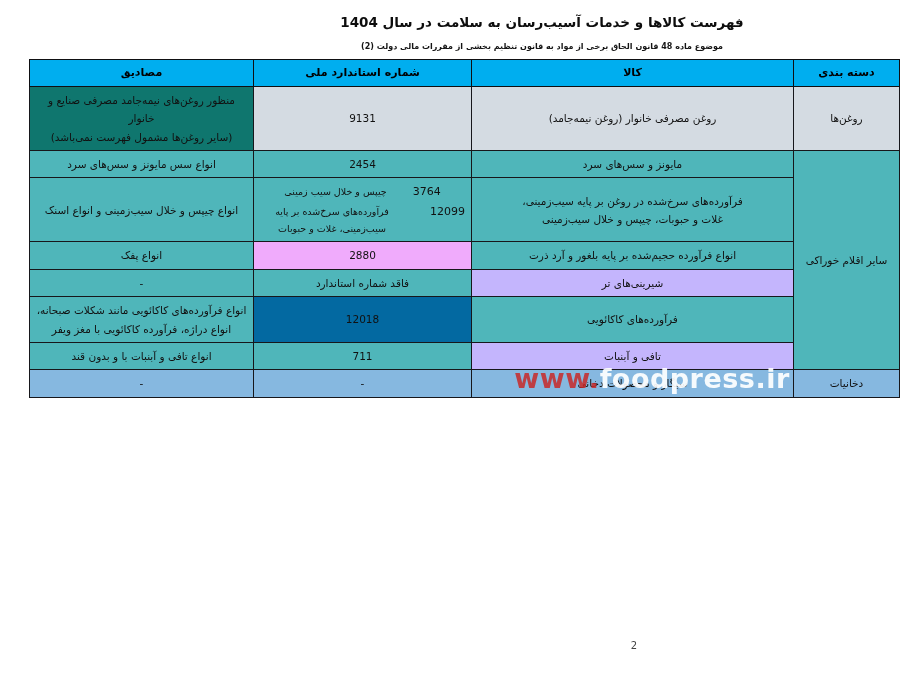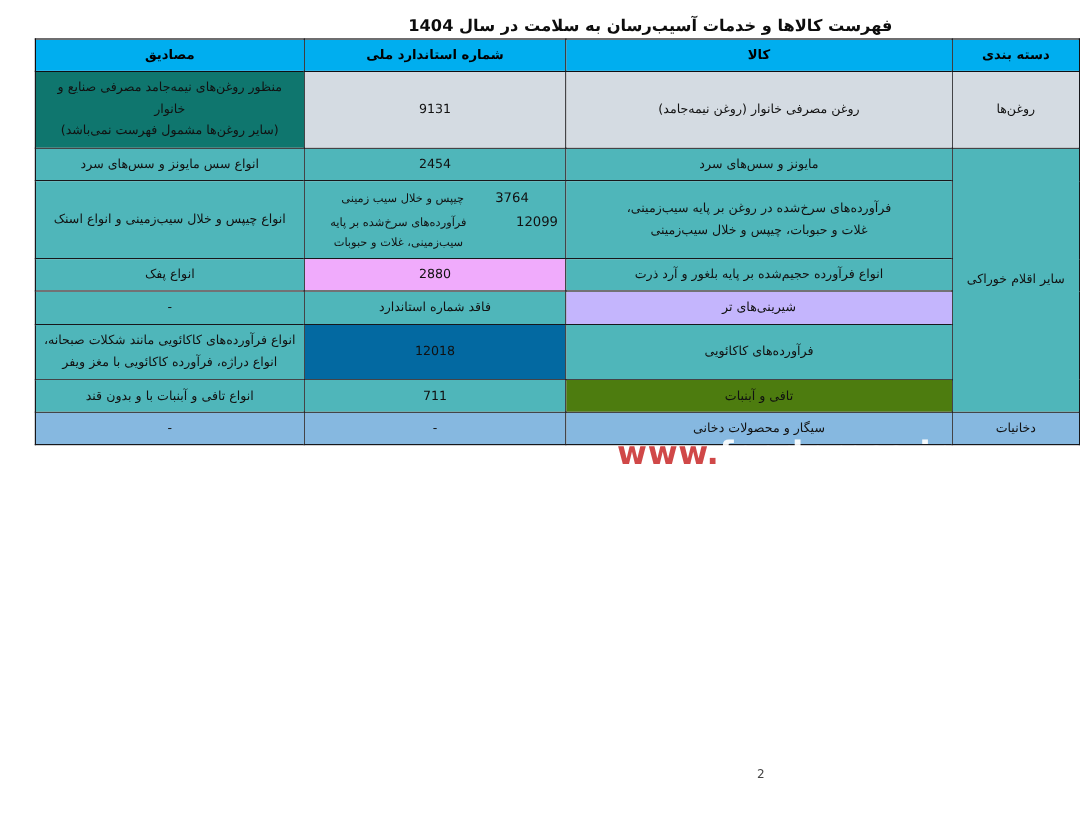--- a/index.html
+++ b/index.html
@@ -150,20 +150,21 @@
     color: #444;
     direction: ltr;
   }
 </style>
 </head>
 <body>
 
 <div class="page">
 
   <div class="doc-title">فهرست کالاها و خدمات آسیب‌رسان به سلامت در سال 1404</div>
+  <div class="doc-subtitle">موضوع ماده 48 قانون الحاق برخی از مواد به قانون تنظیم بخشی از مقررات مالی دولت (2)</div>
 
   <table class="main-table">
     <colgroup>
       <col class="c-cat">
         <col class="c-goods">
         <col class="c-std">
         <col class="c-examples">
     </colgroup>
     <thead>
       <tr>
@@ -228,21 +229,21 @@
         </tr>
         <tr>
           <td class="goods-cell" style="background: rgb(79, 182, 186);">فرآورده‌های کاکائویی</td>
           <td class="std-cell" style="background: #0369a1;">12018</td>
           <td class="examples-cell" style="background: rgb(79, 182, 186);">
             <div>انواع فرآورده‌های کاکائویی مانند شکلات صبحانه،</div>
             <div>انواع دراژه، فرآورده کاکائویی با مغز ویفر</div>
           </td>
         </tr>
         <tr>
-          <td class="goods-cell" style="background: #4d7c0f;">تافی و آبنبات</td>
+          <td class="goods-cell" style="background: #c4b5fd;">تافی و آبنبات</td>
           <td class="std-cell" style="background: rgb(79, 182, 186);">711</td>
           <td class="examples-cell" style="background: rgb(79, 182, 186);">
             <div>انواع تافی و آبنبات با و بدون قند</div>
           </td>
         </tr>
         <tr>
           <td class="cat-cell" rowspan="1" style="background: rgb(134, 184, 224);">دخانیات</td>
           <td class="goods-cell" style="background: rgb(134, 184, 224);">سیگار و محصولات دخانی</td>
           <td class="std-cell" style="background: rgb(134, 184, 224);">-</td>
           <td class="examples-cell" style="background: rgb(134, 184, 224);">

